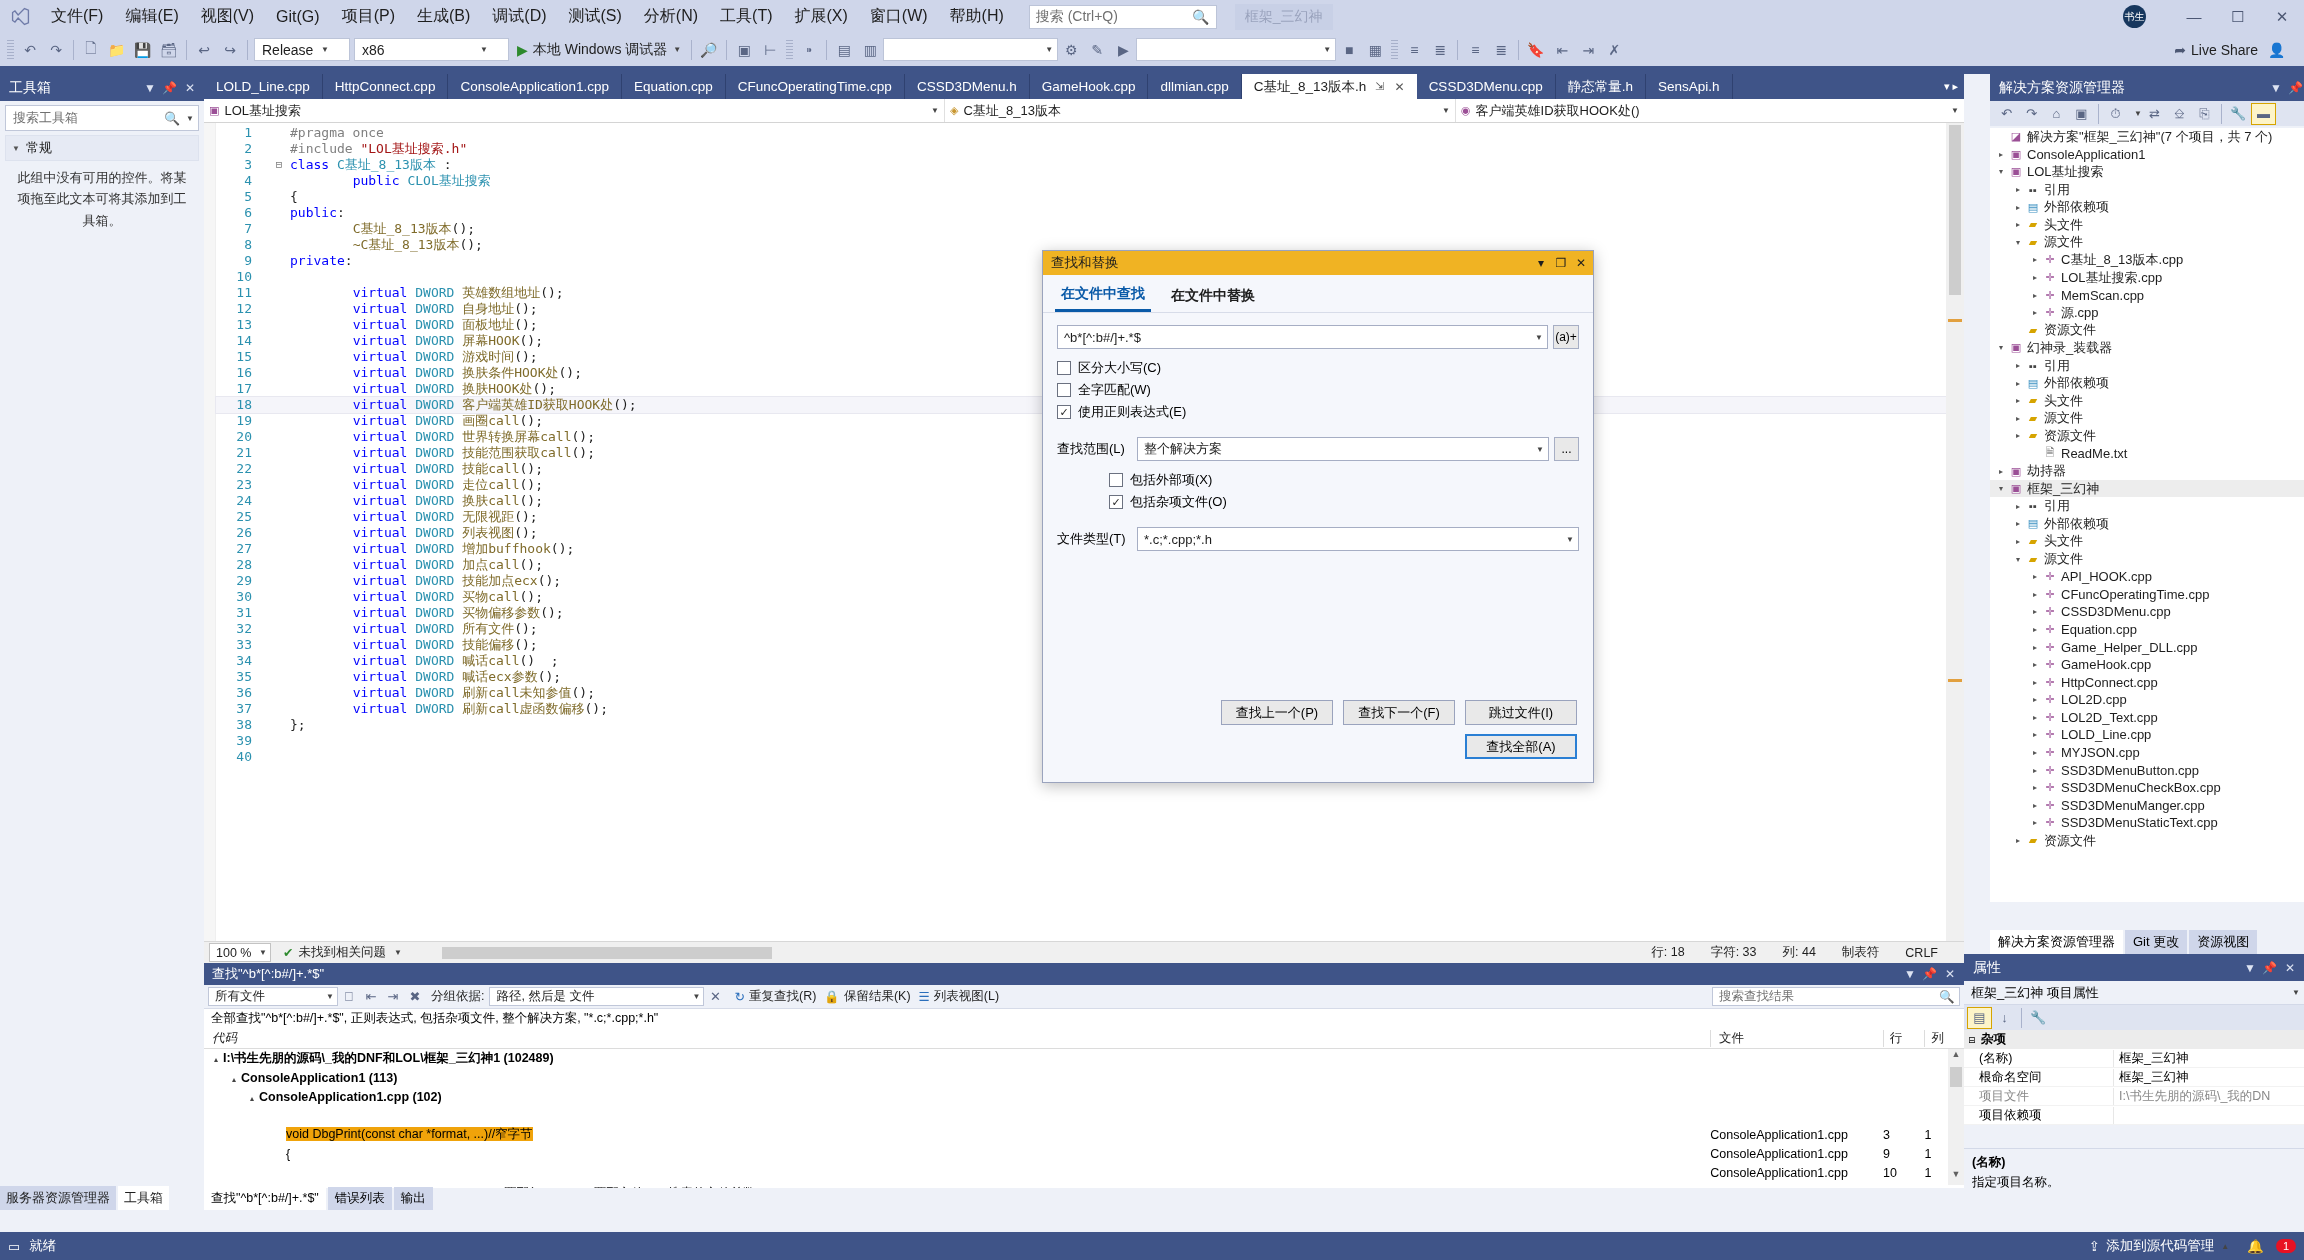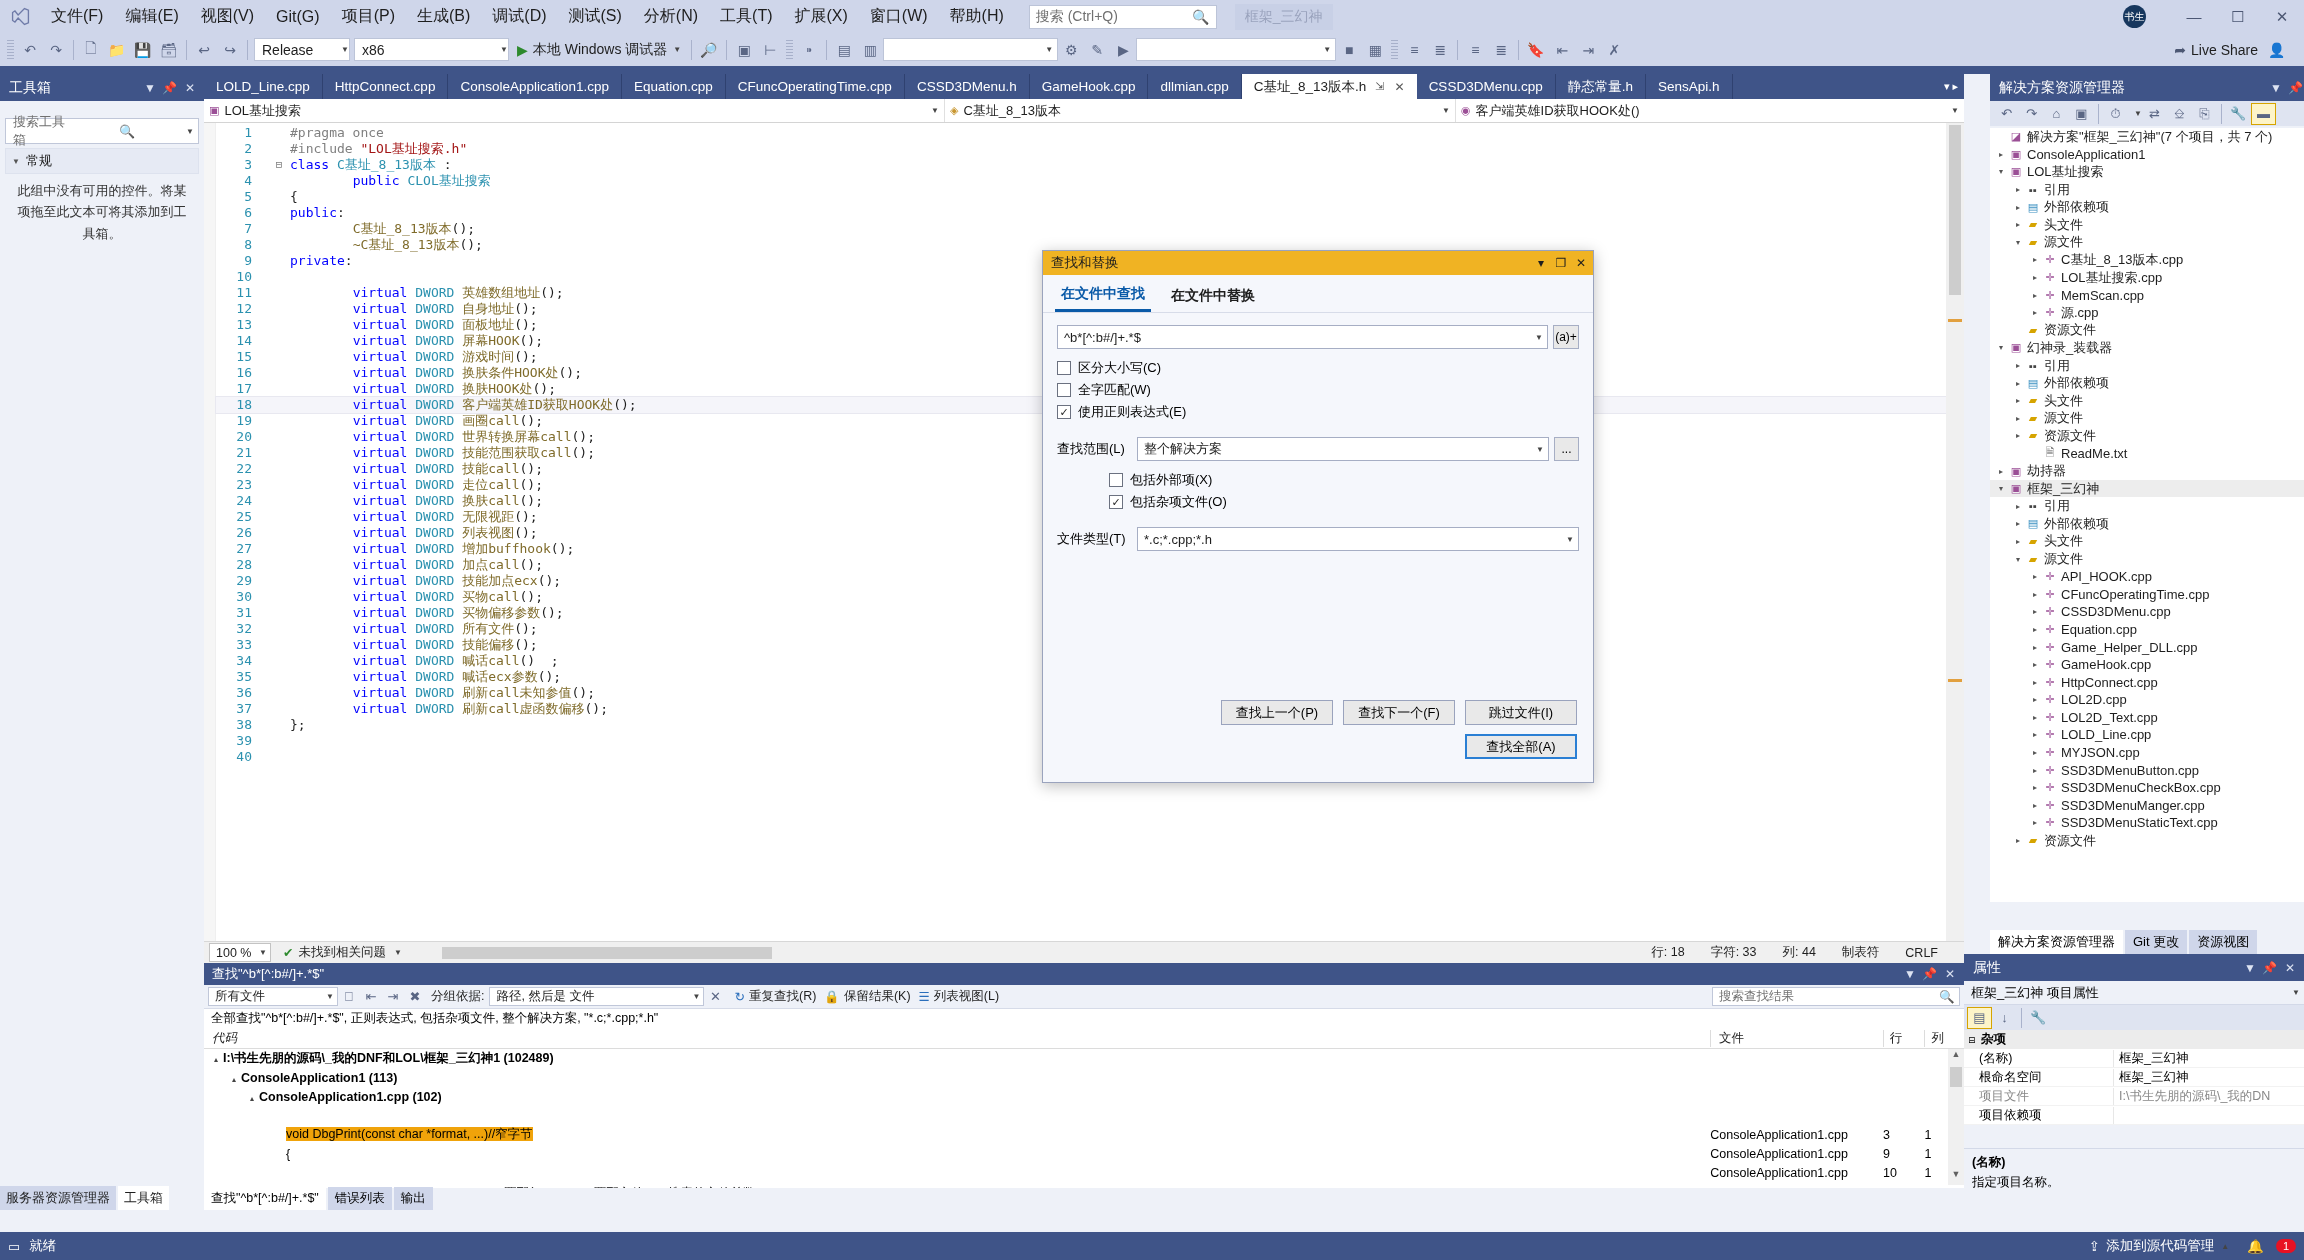--- a/index.html
+++ b/index.html
@@ -42,42 +42,42 @@
     position: absolute; left: 0; top: 33px; width: 2304px; height: 33px;
     background: #cfd6ea; display: flex; align-items: center; padding-left: 4px;
   }
   .grip { width: 7px; height: 19px; margin: 0 3px;
     background: repeating-linear-gradient(to bottom, #a7b0ca 0 1px, transparent 1px 3px); }
   .tbtn { width: 26px; height: 25px; display: flex; align-items: center; justify-content: center;
           color: #5a6684; font-size: 14px; }
   .tsep { width: 1px; height: 20px; background: #a9b2cc; margin: 0 4px; }
   .tb-combo {
     height: 23px; background: #fff; border: 1px solid #bcc4d8; display: flex;
-    align-items: center; padding: 0 0 0 7px; font-size: 14px; color: #1e1e1e; margin: 0 2px;
+    align-items: center; padding: 0 20px 0 7px; font-size: 14px; color: #1e1e1e; margin: 0 2px;
   }
   .tb-combo .cv { flex: 1; white-space: nowrap; overflow: hidden; }
   .caret { font-size: 8px; color: #444; margin-left: 6px; }
   .runbtn { display: flex; align-items: center; padding: 0 6px; font-size: 14px; color: #1e1e1e; height: 25px; }
   .runbtn .tri { color: #2d8a2d; font-size: 14px; margin-right: 5px; }
   .tb-blank { height: 23px; background: #fff; border: 1px solid #bcc4d8; display: flex; align-items: center; padding-right: 4px; }
 
   
   .accent { position: absolute; left: 0; top: 66px; width: 2304px; height: 8px; background: #3f5488; }
 
   
   .toolbox { position: absolute; left: 0; top: 74px; width: 204px; height: 1136px; background: #eef1f8; }
   .pane-head {
     height: 27px; background: #3f5488; color: #fff; display: flex; align-items: center;
     padding: 0 4px 0 9px; font-size: 14px;
   }
   .pane-head .ttl { flex: 1; white-space: nowrap; overflow: hidden; }
   .ph-btn { width: 20px; text-align: center; color: #dde3f2; font-size: 12px; }
   .tb-search {
-    height: 26px; margin: 17px 5px 0 5px; background: #fff; border: 1px solid #c0c7d9;
-    display: flex; align-items: center; padding: 0 4px 0 7px; font-size: 13px; color: #707070; gap: 45px;
+    height: 26px; margin: 4px 5px 0 5px; background: #fff; border: 1px solid #c0c7d9;
+    display: flex; align-items: center; padding: 0 4px 0 7px; font-size: 13px; color: #707070;
   }
   .tb-search .ph { flex: 1; }
   .tbx-group { margin: 4px 5px 0 5px; background: #e6eaf4; border: 1px solid #dde2ee;
     display: flex; align-items: center; padding: 3px 6px; font-size: 13px; color: #1e1e1e; }
   .tri-d { font-size: 8px; margin-right: 6px; color: #555; }
   .tbx-empty { margin: 6px 12px; font-size: 13px; color: #333; line-height: 1.65; text-align: center; }
   .left-tabs {
     position: absolute; left: 0; bottom: 0; width: 204px; height: 22px;
     display: flex; align-items: flex-end; background: #eef1f8; font-size: 13px;
   }

